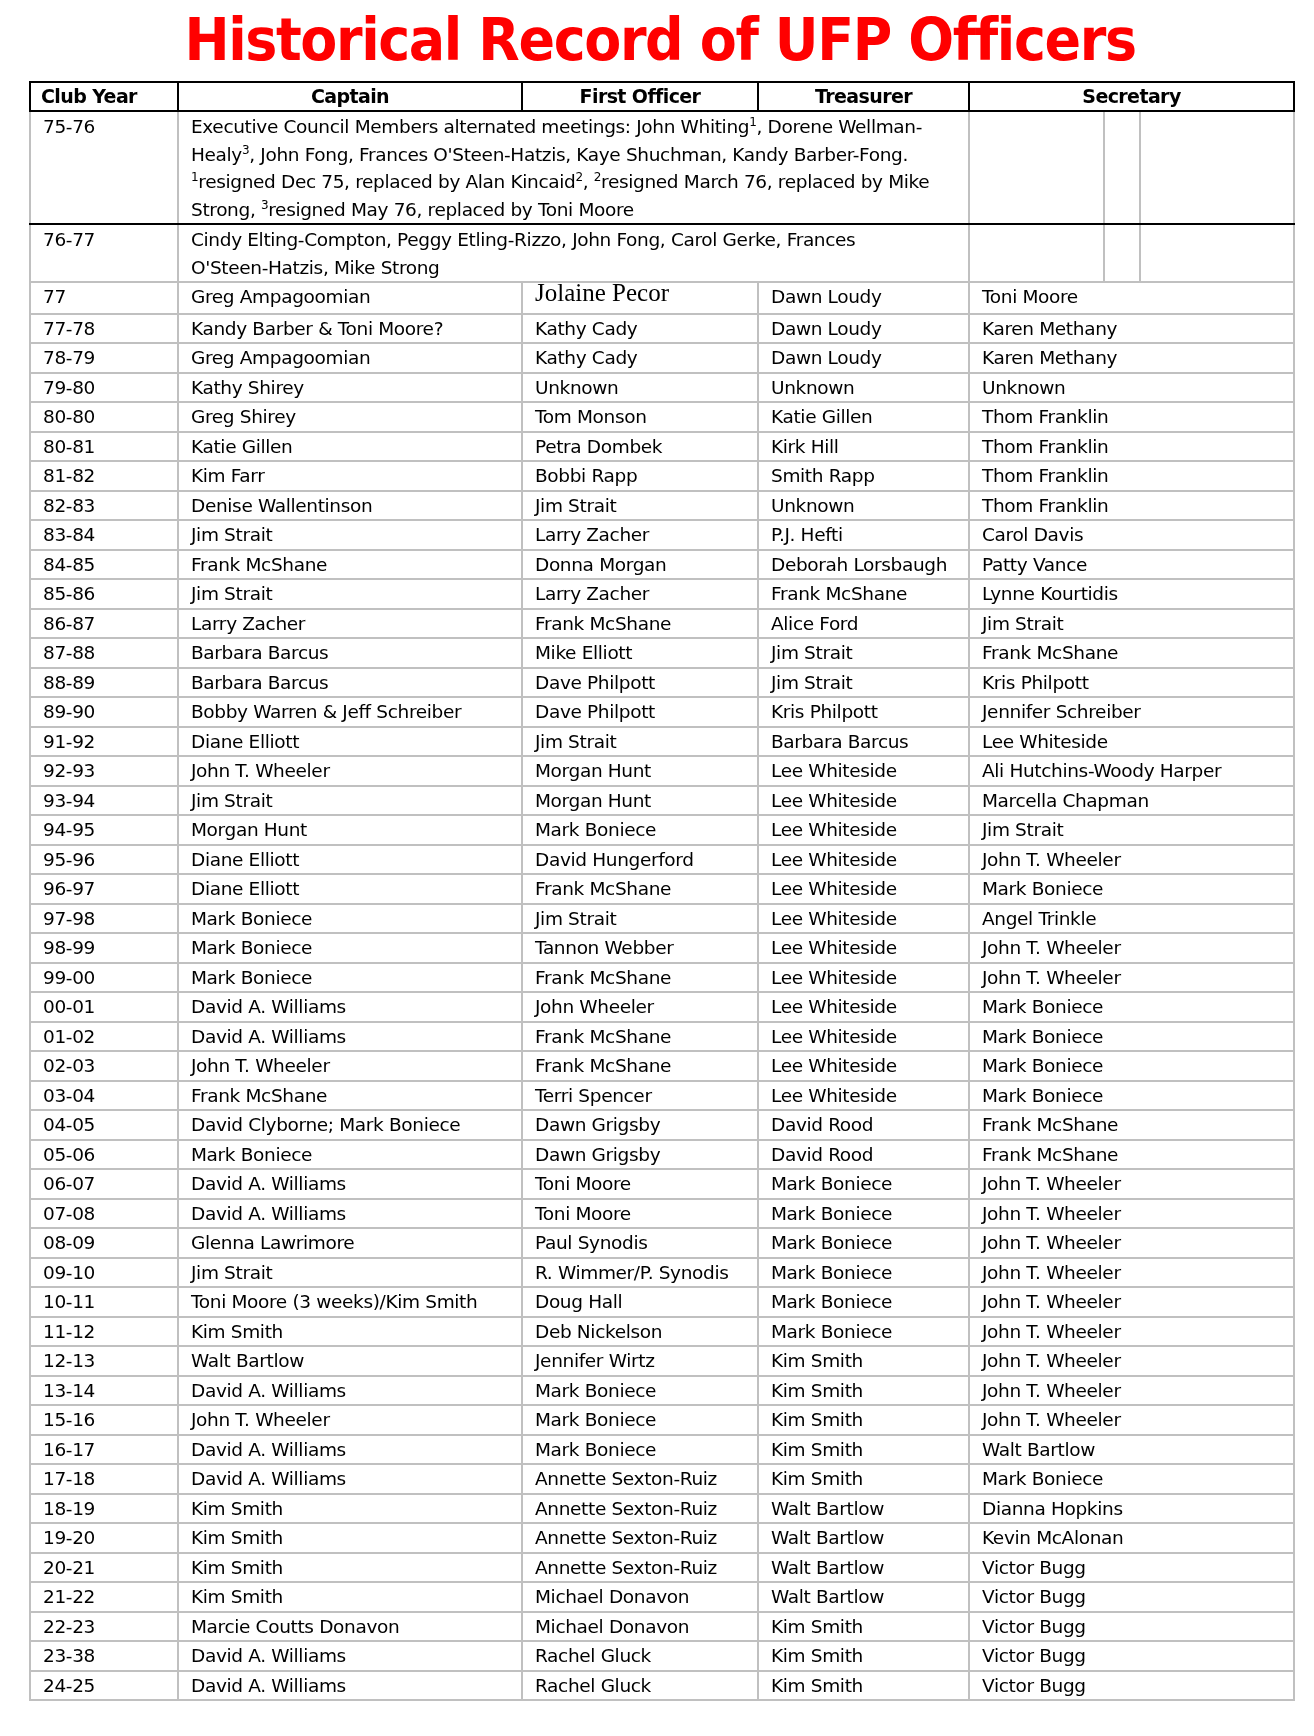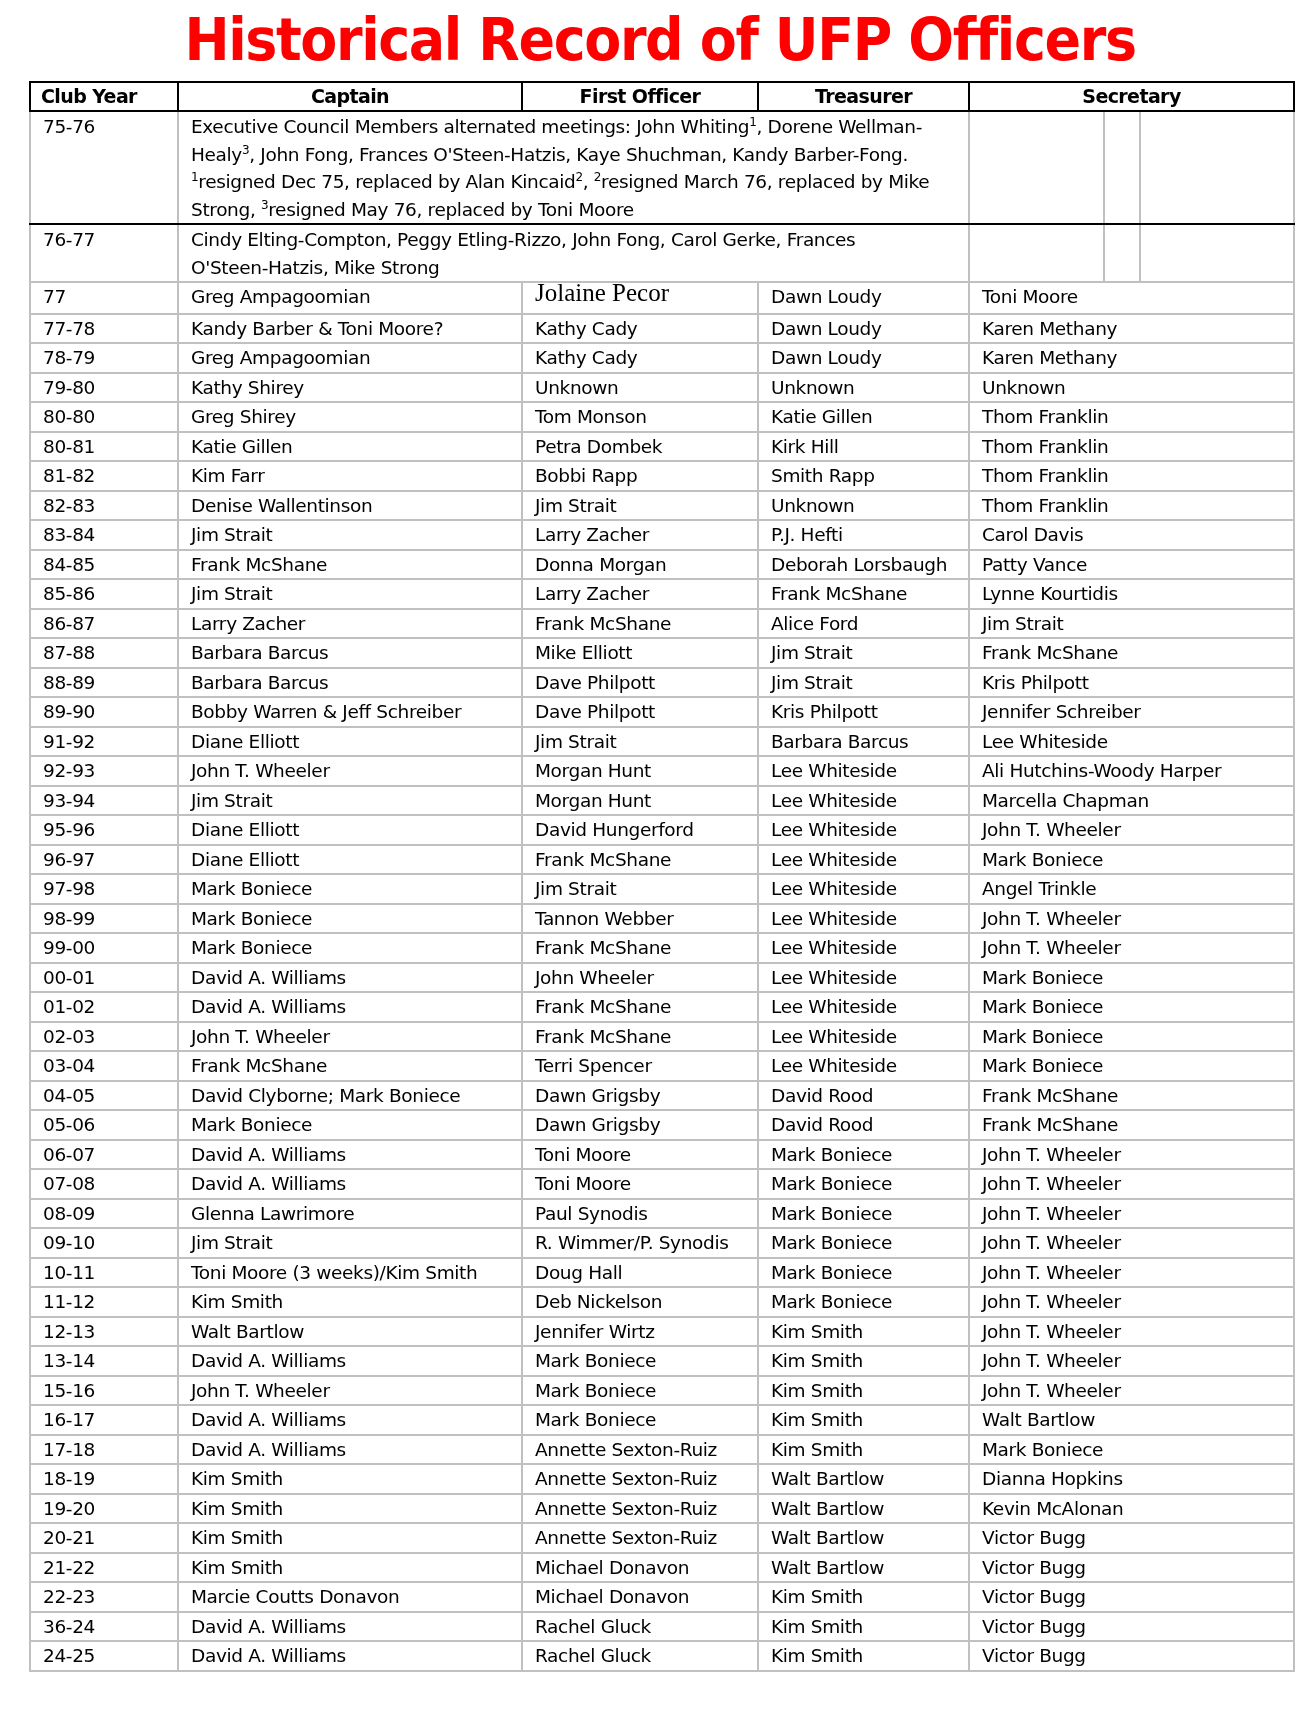--- a/index.html
+++ b/index.html
@@ -188,20 +188,27 @@
         <td>Ali Hutchins-Woody Harper</td>
       </tr>
       <tr>
         <td>93-94</td>
         <td>Jim Strait</td>
         <td>Morgan Hunt</td>
         <td>Lee Whiteside</td>
         <td>Marcella Chapman</td>
       </tr>
       <tr>
+        <td>94-95</td>
+        <td>Morgan Hunt</td>
+        <td>Mark Boniece</td>
+        <td>Lee Whiteside</td>
+        <td>Jim Strait</td>
+      </tr>
+      <tr>
         <td>95-96</td>
         <td>Diane Elliott</td>
         <td>David Hungerford</td>
         <td>Lee Whiteside</td>
         <td>John T. Wheeler</td>
       </tr>
       <tr>
         <td>96-97</td>
         <td>Diane Elliott</td>
         <td>Frank McShane</td>
@@ -377,21 +384,21 @@
         <td>Victor Bugg</td>
       </tr>
       <tr>
         <td>22-23</td>
         <td>Marcie Coutts Donavon</td>
         <td>Michael Donavon</td>
         <td>Kim Smith</td>
         <td>Victor Bugg</td>
       </tr>
       <tr>
-        <td>36-24</td>
+        <td>23-38</td>
         <td>David A. Williams</td>
         <td>Rachel Gluck</td>
         <td>Kim Smith</td>
         <td>Victor Bugg</td>
       </tr>
       <tr>
         <td>24-25</td>
         <td>David A. Williams</td>
         <td>Rachel Gluck</td>
         <td>Kim Smith</td>

